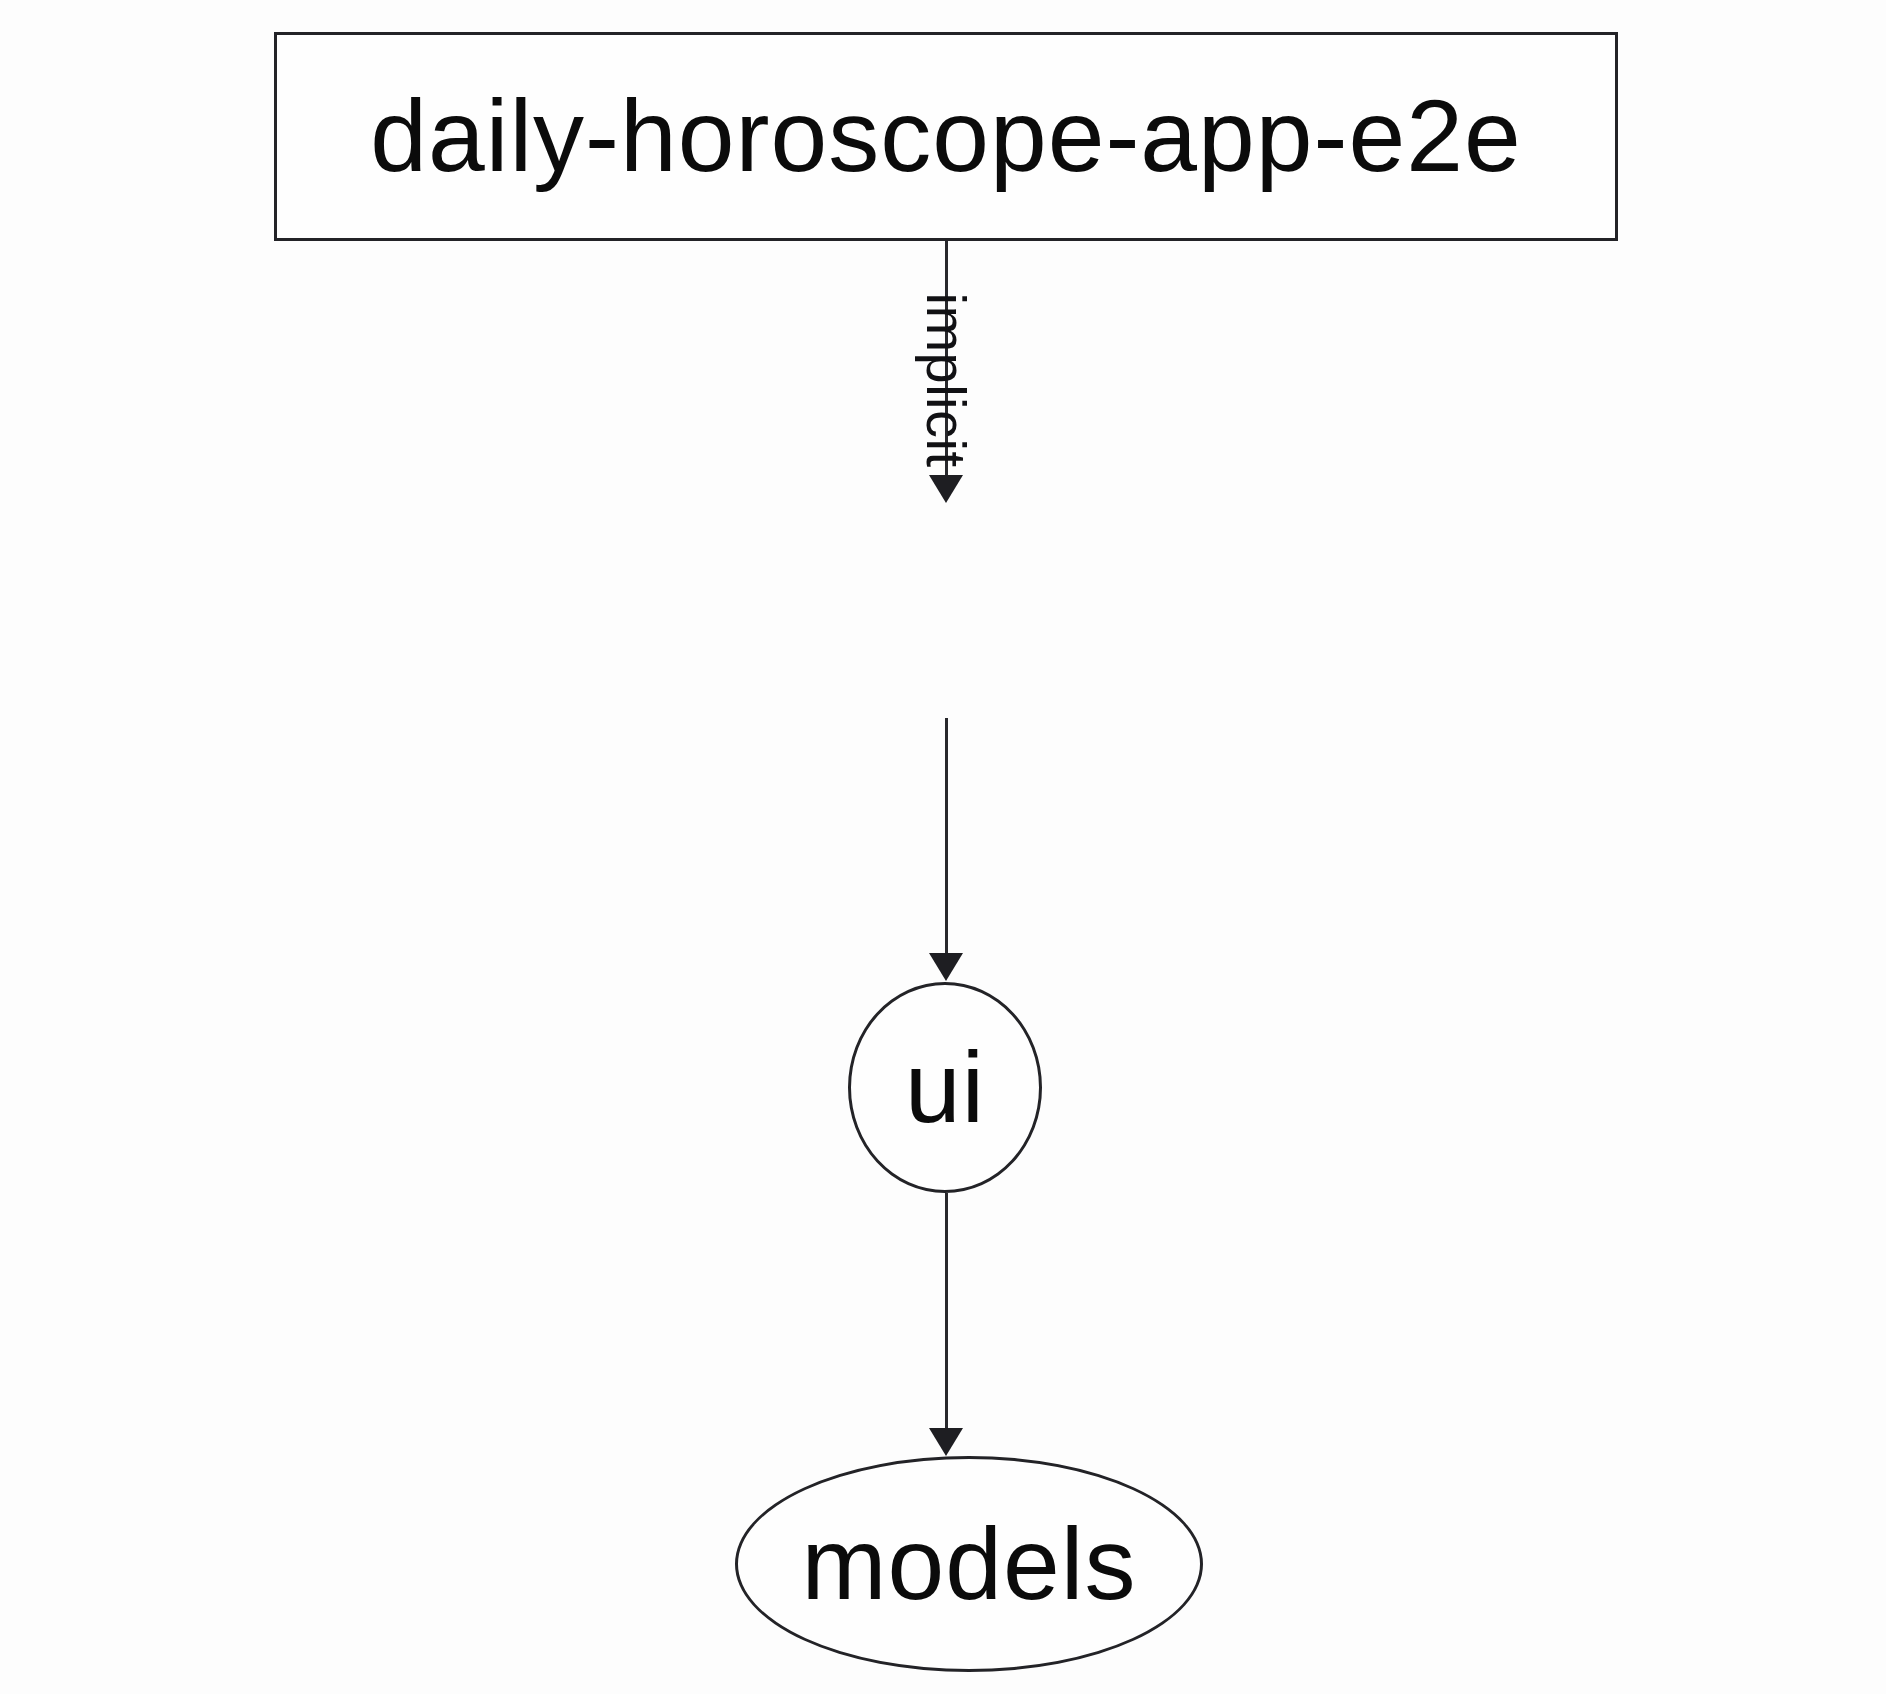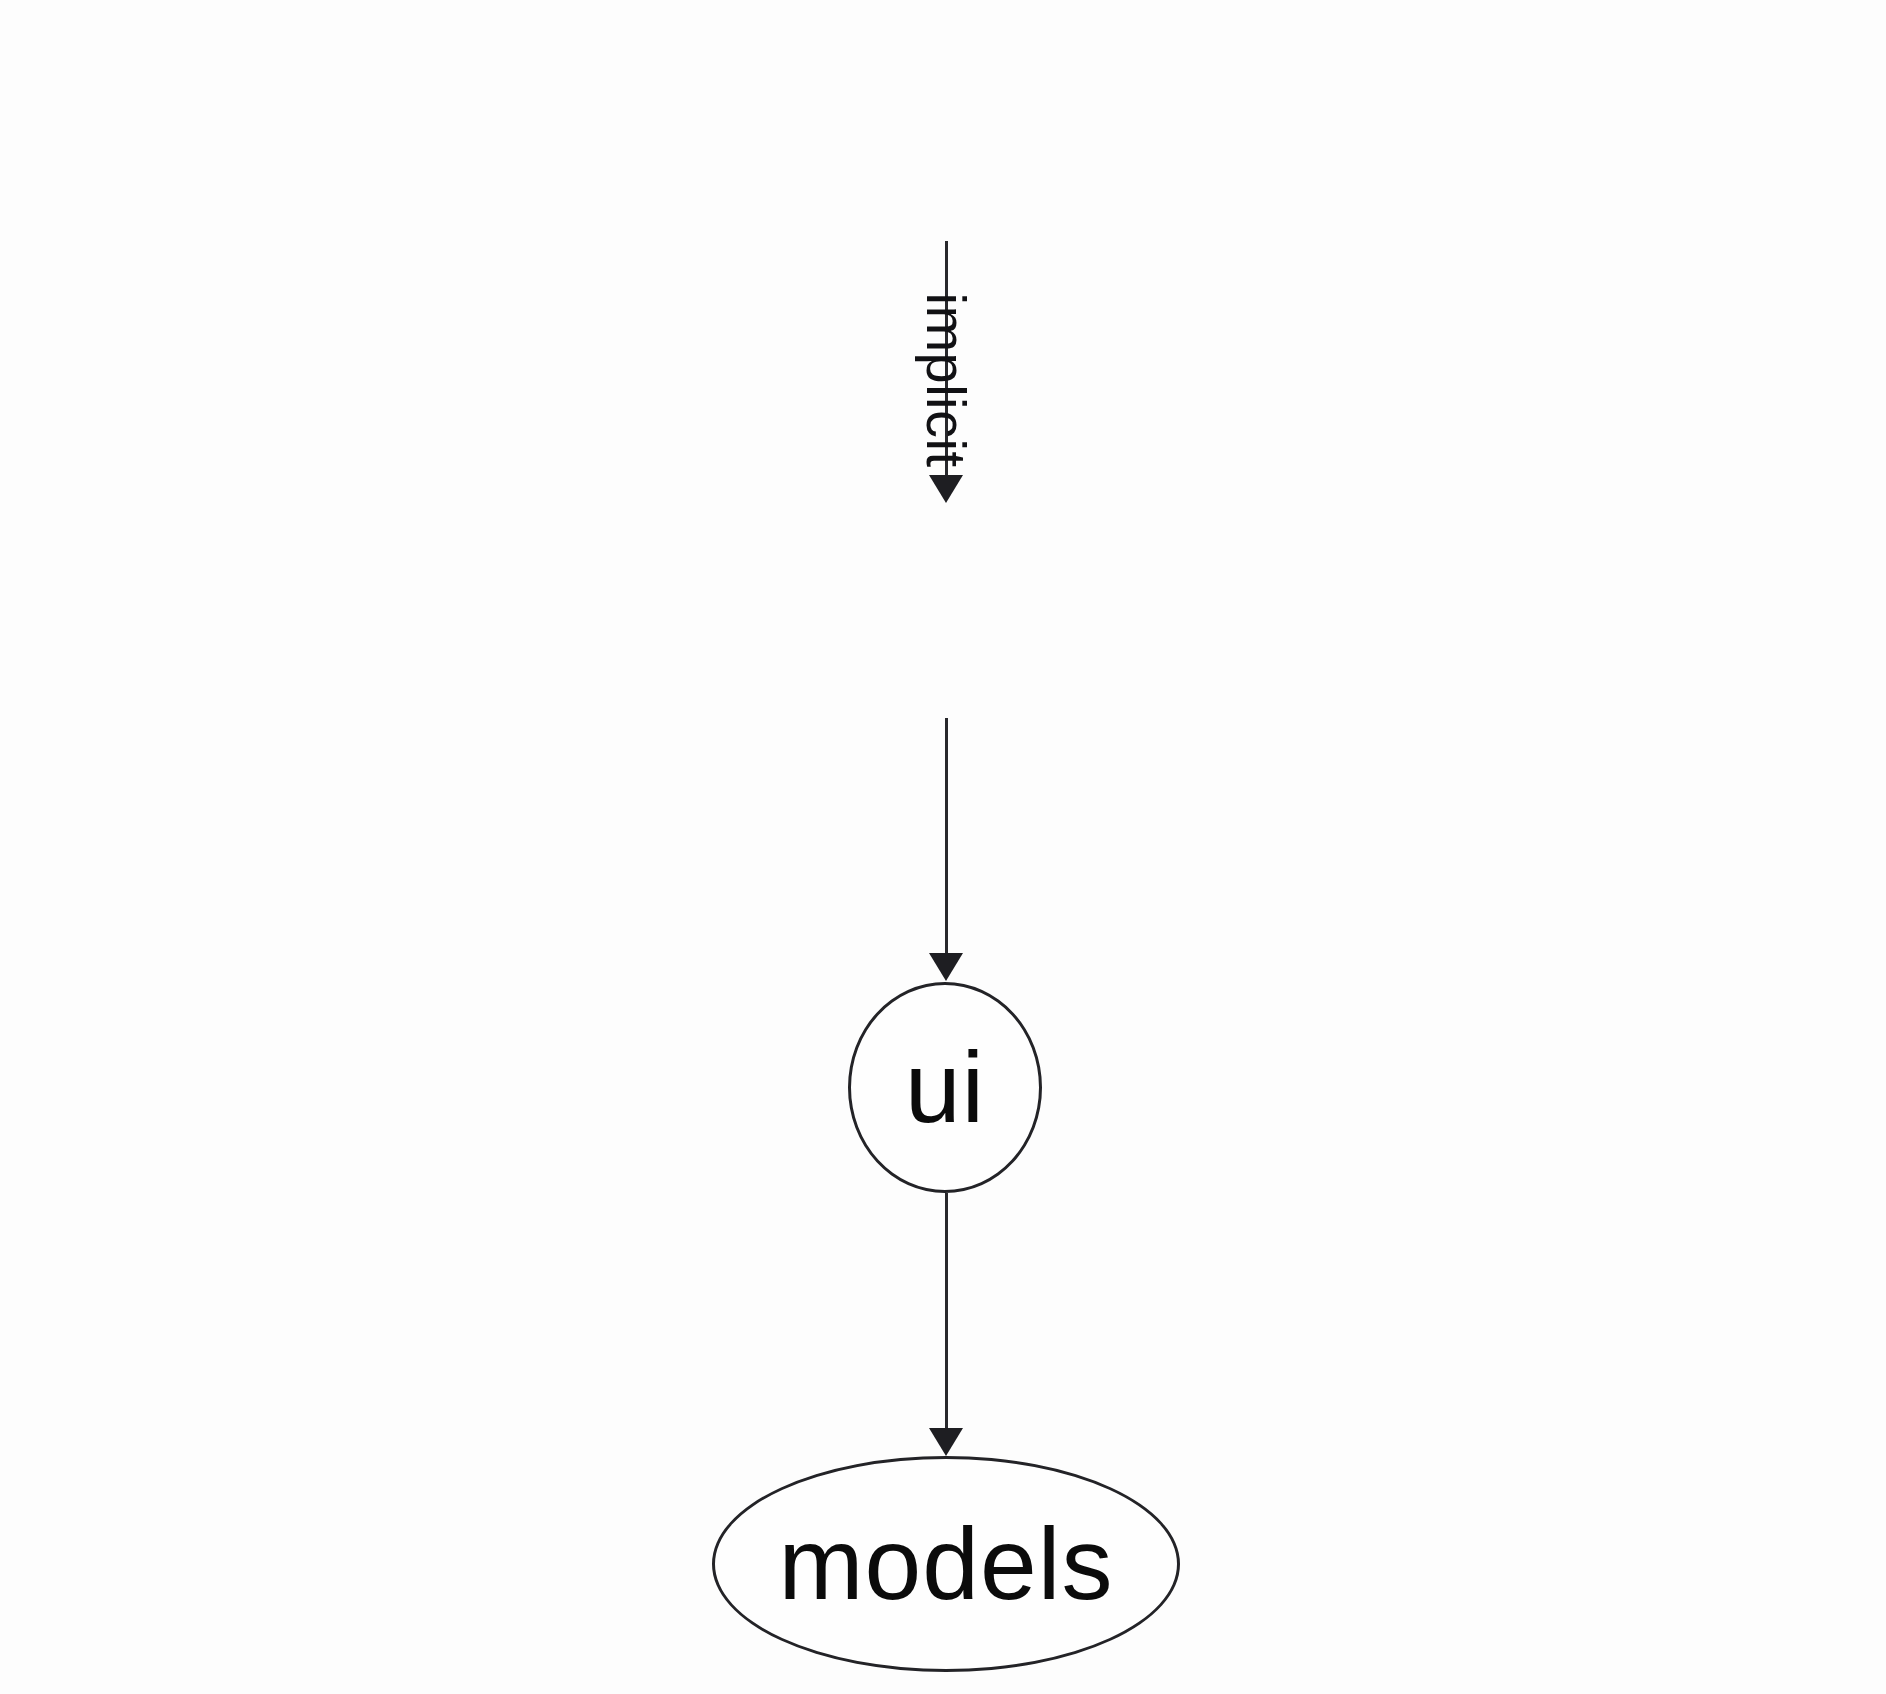--- a/index.html
+++ b/index.html
@@ -28,21 +28,21 @@
     letter-spacing: 1px;
     white-space: nowrap;
     color: #0b0b0b;
   }
   .node.rect { border-radius: 0; }
   .node.round { border-radius: 50%; }
 
   #node-e2e    { left: 274px; top: 32px;   width: 1344px; height: 209px; }
   #node-app    { left: 385px; top: 507px;  width: 1122px; height: 211px; }
   #node-ui     { left: 848px; top: 982px;  width: 194px;  height: 211px; font-size: 100px; text-align: right; }
-  #node-models { left: 712px; top: 1456px; width: 468px;  height: 216px; justify-content: center; }
+  #node-models { left: 735px; top: 1456px; width: 468px;  height: 216px; justify-content: center; }
 
   .edge-line {
     position: absolute;
     width: 3px;
     background: #28282c;
     left: 944.5px;
   }
   #edge1-line { top: 241px;  height: 236px; }
   #edge2-line { top: 718px;  height: 235px; }
   #edge3-line { top: 1193px; height: 235px; }
@@ -69,20 +69,23 @@
     letter-spacing: 0.5px;
     color: #111114;
     white-space: nowrap;
   }
 </style>
 </head>
 <body>
 
 <div id="canvas">
 
+  <div id="node-e2e" class="node rect">
+    <span>daily-horoscope-app-e2e</span>
+  </div>
 
   <div id="edge1-line" class="edge-line"></div>
   <div id="edge1-arrowhead" class="arrowhead"></div>
   <div class="edge-label">implicit</div>
 
 
   <div id="edge2-line" class="edge-line"></div>
   <div id="edge2-arrowhead" class="arrowhead"></div>
 
   <div id="node-ui" class="node round">

